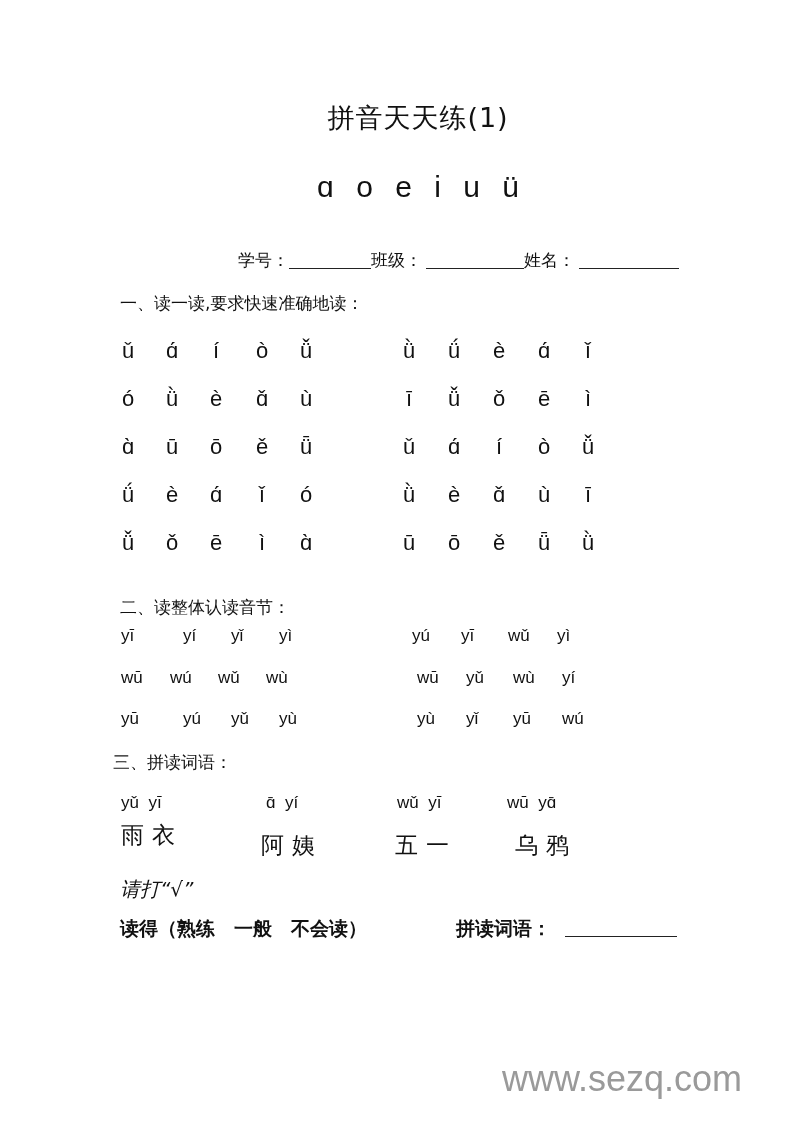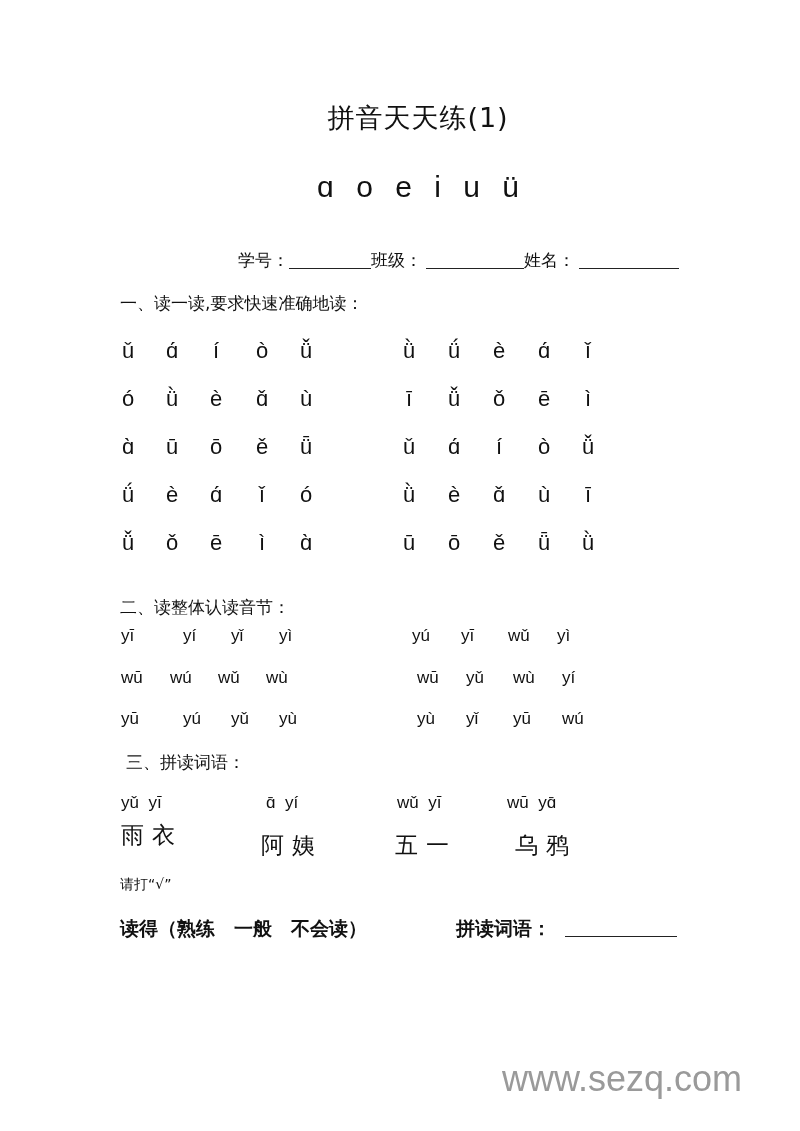--- a/index.html
+++ b/index.html
@@ -11,21 +11,21 @@
     .abs { position: absolute; white-space: nowrap; }
     .title { left: 0; width: 836px; top: 100px; text-align: center; font-size: 27px; letter-spacing: 1px; }
     .vowels { left: 0; width: 836px; top: 170px; text-align: center; font-size: 30px; word-spacing: 14px; font-family: "Liberation Sans", sans-serif; }
     .info { top: 249px; left: 238px; font-size: 17px; }
     .info .blank { display: inline-block; border-bottom: 1.5px solid #222; vertical-align: -3px; height: 18px; }
     .heading { font-size: 17px; }
     .grid-cell { position: absolute; font-size: 22px; font-family: "Liberation Sans", sans-serif; transform: translateX(-50%); }
     .syl { position: absolute; font-size: 17px; font-family: "Liberation Sans", sans-serif; }
     .word-py { position: absolute; font-size: 17px; font-family: "Liberation Sans", sans-serif; }
     .word-hz { position: absolute; font-size: 23px; letter-spacing: 8px; }
-    .tick { top: 876px; left: 120px; font-size: 14px; }
+    .tick { top: 876px; left: 120px; font-size: 20px; font-style: italic; }
     .bold-line { top: 916px; left: 120px; font-size: 19px; font-weight: bold; }
     .sig-label { top: 916px; left: 456px; font-size: 19px; font-weight: bold; }
     .sig-blank { position: absolute; top: 936px; left: 565px; width: 112px; border-bottom: 1.5px solid #222; }
     .watermark { top: 1058px; left: 502px; font-size: 36px; color: #9a9a9a; font-family: "Liberation Sans", sans-serif; }
   </style>
 </head>
 <body>
 
 <div class="abs title">拼音天天练(1)</div>
 <div class="abs vowels">ɑ o e i u ü</div>
@@ -126,21 +126,21 @@
   <span class="syl" style="left:466px; top:668px">yǔ</span>
   <span class="syl" style="left:513px; top:668px">wù</span>
   <span class="syl" style="left:562px; top:668px">yí</span>
 
   <span class="syl" style="left:417px; top:709px">yù</span>
   <span class="syl" style="left:466px; top:709px">yǐ</span>
   <span class="syl" style="left:513px; top:709px">yū</span>
   <span class="syl" style="left:562px; top:709px">wú</span>
 </div>
 
-<div class="abs heading" style="top:751px; left:126px;">三、拼读词语：</div>
+<div class="abs heading" style="top:751px; left:113px;">三、拼读词语：</div>
 
 <div>
   <span class="word-py" style="left:121px; top:793px; white-space:pre">yǔ  yī</span>
   <span class="word-hz" style="left:121px; top:820px">雨衣</span>
 
   <span class="word-py" style="left:266px; top:793px; white-space:pre">ɑ̄  yí</span>
   <span class="word-hz" style="left:261px; top:830px">阿姨</span>
 
   <span class="word-py" style="left:397px; top:793px; white-space:pre">wǔ  yī</span>
   <span class="word-hz" style="left:395px; top:830px">五一</span>

